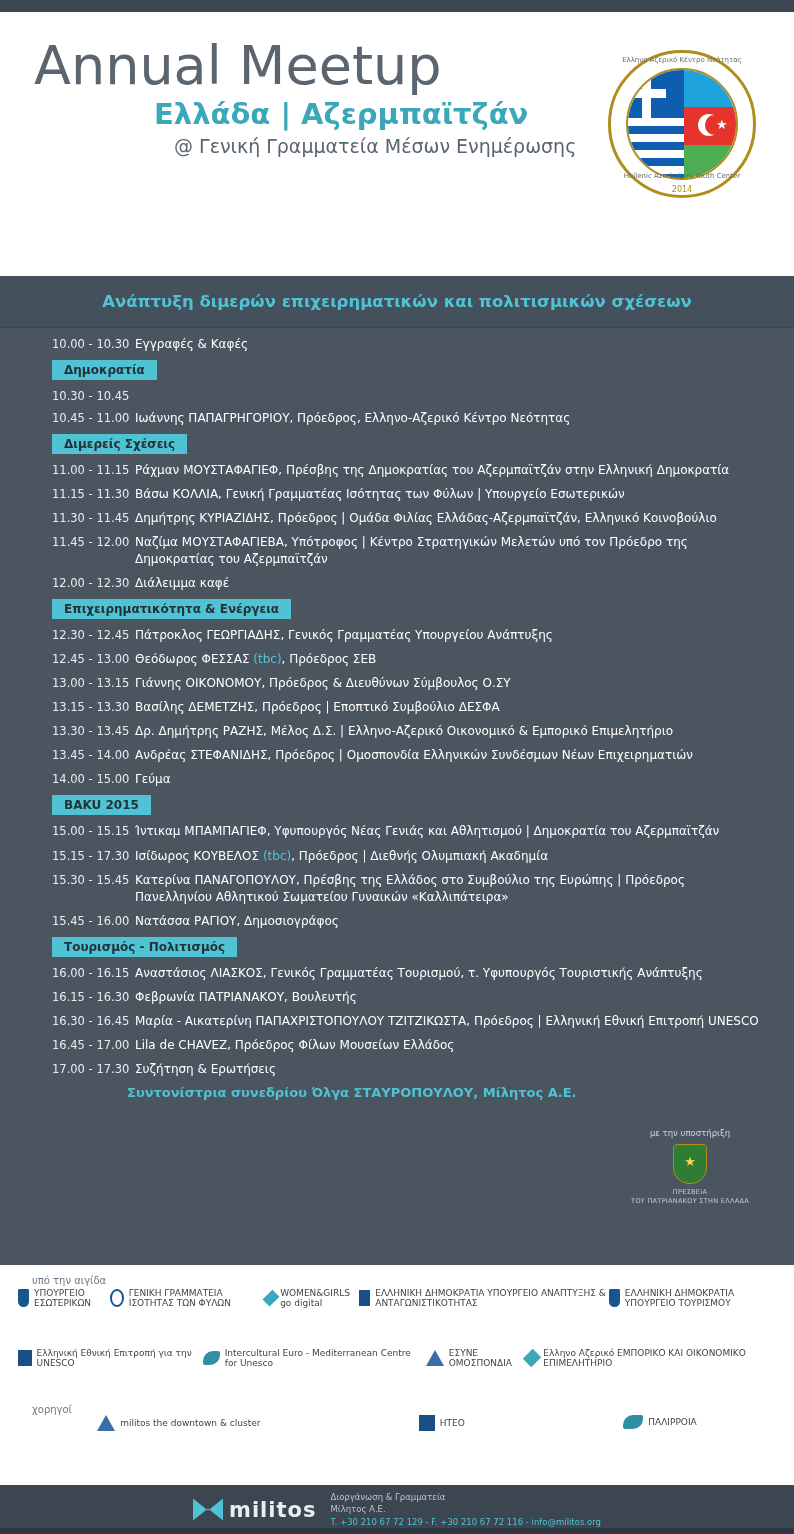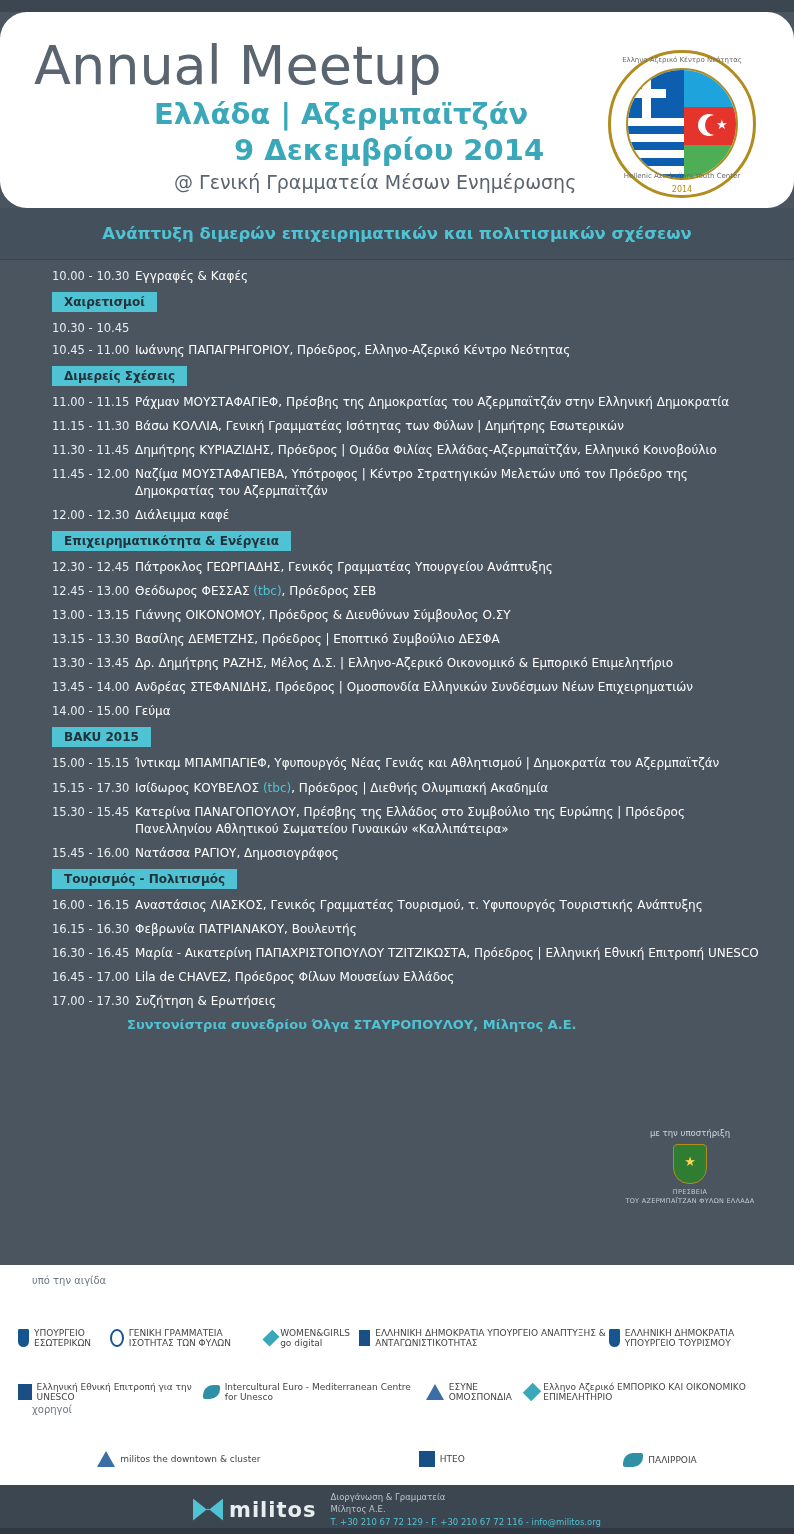--- a/index.html
+++ b/index.html
@@ -17,24 +17,23 @@
     height: 1534px;
     background: #4a5560;
   }
   .topbar {
     height: 12px;
     background: #3c4650;
   }
   
   .header {
     position: relative;
-    height: 196px;
+    height: 264px;
     background: #ffffff;
     padding: 26px 30px 1px 34px;
-    border-radius: 27px;
   }
   .title-main {
     font-size: 54px;
     color: #5a6570;
     font-weight: 400;
     letter-spacing: 0px;
     line-height: 1.05;
     font-family: "DejaVu Sans", "Liberation Sans", sans-serif;
   }
   .title-sub {
@@ -204,21 +203,21 @@
     left: 0; top: 1265px;
     width: 794px;
     height: 220px;
     background: #ffffff;
     padding: 10px 18px;
   }
   .aegis-label {
     color: #6b7680; font-size: 10px; margin-left: 14px; margin-bottom: 2px;
   }
   .logo-row {
-    display: flex; align-items: flex-end; justify-content: space-around;
+    display: flex; align-items: flex-start; justify-content: space-around;
     height: 60px;
   }
   .logo-row.r2 { height: 54px; }
   .logo-row.r3 { height: 52px; }
   .sponsor-label-2 {
     color: #6b7680; font-size: 10px; margin-left: 14px; margin-top: 2px;
   }
   .sp {
     display: flex; align-items: center; gap: 5px;
     font-size: 8px; color: #444; text-align: left;
@@ -267,21 +266,20 @@
 <body>
 
 <div class="page">
 
   <div class="topbar"></div>
 
   <div class="header">
     <div class="title-main">Annual Meetup</div>
     <div class="title-sub">
       <div class="l1">Ελλάδα | Αζερμπαϊτζάν</div>
-      <div class="l2">9 Δεκεμβρίου 2014</div>
       <div class="l3">@ Γενική Γραμματεία Μέσων Ενημέρωσης</div>
     </div>
 
     <div class="logo">
       <div class="logo-ring"></div>
       <div class="logo-text-top">Ελληνο Αζερικό Κέντρο Νεότητας</div>
       <div class="logo-inner">
         <div class="logo-half logo-gr">
           <div class="gr-stripe" style="top:48px"></div>
           <div class="gr-stripe" style="top:64px"></div>
@@ -304,40 +302,40 @@
     <span>Ανάπτυξη διμερών επιχειρηματικών και πολιτισμικών σχέσεων</span>
   </div>
 
   <div class="agenda" id="agenda">
       <div class="row">
         <div class="time">10.00 - 10.30</div>
         <div class="desc">Εγγραφές &amp; Καφές</div>
       </div>
       <div class="sectionrow">
         <div class="sectionspacer"></div>
-        <div class="sectionbar">Χαιρετισμοί</div>
+        <div class="sectionbar">Δημοκρατία</div>
       </div>
       <div class="row">
         <div class="time">10.30 - 10.45</div>
       </div>
       <div class="row">
         <div class="time">10.45 - 11.00</div>
         <div class="desc">Ιωάννης ΠΑΠΑΓΡΗΓΟΡΙΟΥ, Πρόεδρος, Ελληνο-Αζερικό Κέντρο Νεότητας</div>
       </div>
       <div class="sectionrow">
         <div class="sectionspacer"></div>
         <div class="sectionbar">Διμερείς Σχέσεις</div>
       </div>
       <div class="row">
         <div class="time">11.00 - 11.15</div>
         <div class="desc">Ράχμαν ΜΟΥΣΤΑΦΑΓΙΕΦ, Πρέσβης της Δημοκρατίας του Αζερμπαϊτζάν στην Ελληνική Δημοκρατία</div>
       </div>
       <div class="row">
         <div class="time">11.15 - 11.30</div>
-        <div class="desc">Βάσω ΚΟΛΛΙΑ, Γενική Γραμματέας Ισότητας των Φύλων | Δημήτρης Εσωτερικών</div>
+        <div class="desc">Βάσω ΚΟΛΛΙΑ, Γενική Γραμματέας Ισότητας των Φύλων | Υπουργείο Εσωτερικών</div>
       </div>
       <div class="row">
         <div class="time">11.30 - 11.45</div>
         <div class="desc">Δημήτρης ΚΥΡΙΑΖΙΔΗΣ, Πρόεδρος | Ομάδα Φιλίας Ελλάδας-Αζερμπαϊτζάν, Ελληνικό Κοινοβούλιο</div>
       </div>
       <div class="row">
         <div class="time">11.45 - 12.00</div>
         <div class="desc">Ναζίμα ΜΟΥΣΤΑΦΑΓΙΕΒΑ, Υπότροφος | Κέντρο Στρατηγικών Μελετών υπό τον Πρόεδρο της Δημοκρατίας του Αζερμπαϊτζάν</div>
       </div>
       <div class="row">
@@ -422,21 +420,21 @@
       </div>
     </div>
 
   <div class="moderator">Συντονίστρια συνεδρίου  Όλγα ΣΤΑΥΡΟΠΟΥΛΟΥ, Μίλητος Α.Ε.</div>
 
   <div class="support">
     <div>με την υποστήριξη</div>
     <div class="support-emblem"></div>
     <div class="support-cap" id="support-cap">
         <div>ΠΡΕΣΒΕΙΑ</div>
-        <div>ΤΟΥ ΑΖΕΡΜΠΑΪΤΖΑΝ ΦΥΛΩΝ ΕΛΛΑΔΑ</div>
+        <div>ΤΟΥ ΠΑΤΡΙΑΝΑΚΟΥ ΣΤΗΝ ΕΛΛΑΔΑ</div>
       </div>
   </div>
 
   <div class="sponsors">
     <div class="aegis-label">υπό την αιγίδα</div>
     <div class="logo-row r1" id="row1">
         <div class="sp">
           <div class="mini-emblem"></div>
           <div class="nm">ΥΠΟΥΡΓΕΙΟ ΕΣΩΤΕΡΙΚΩΝ</div>
         </div>

